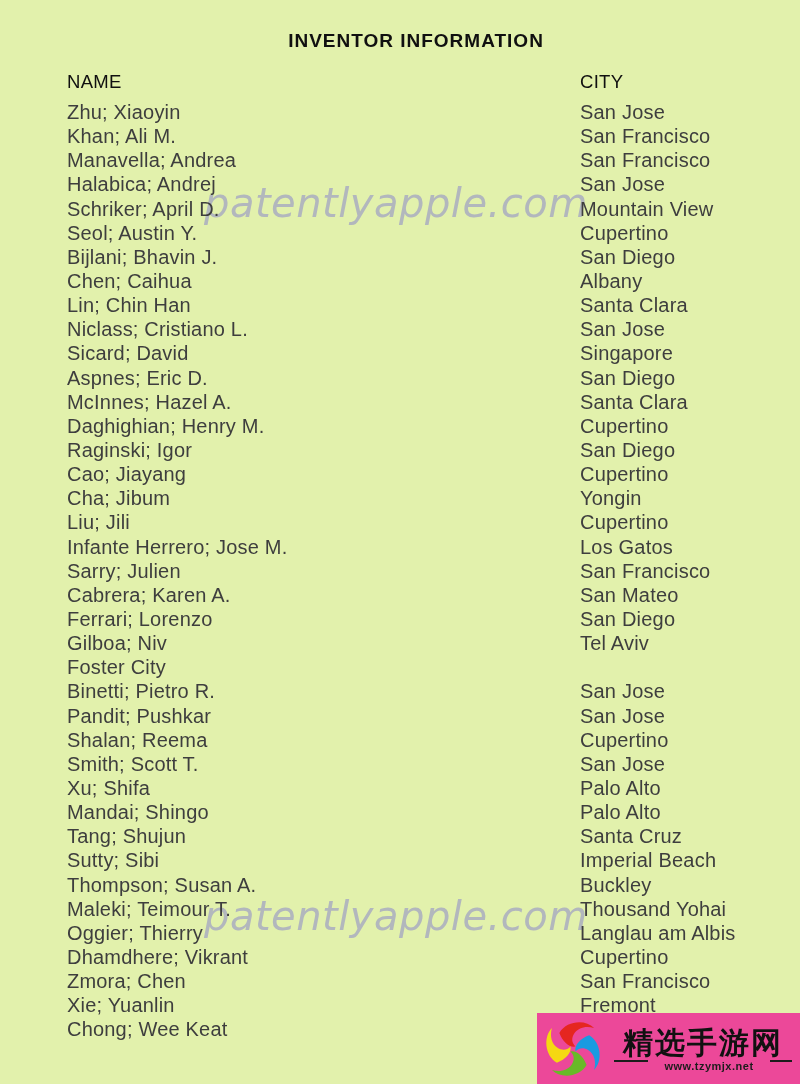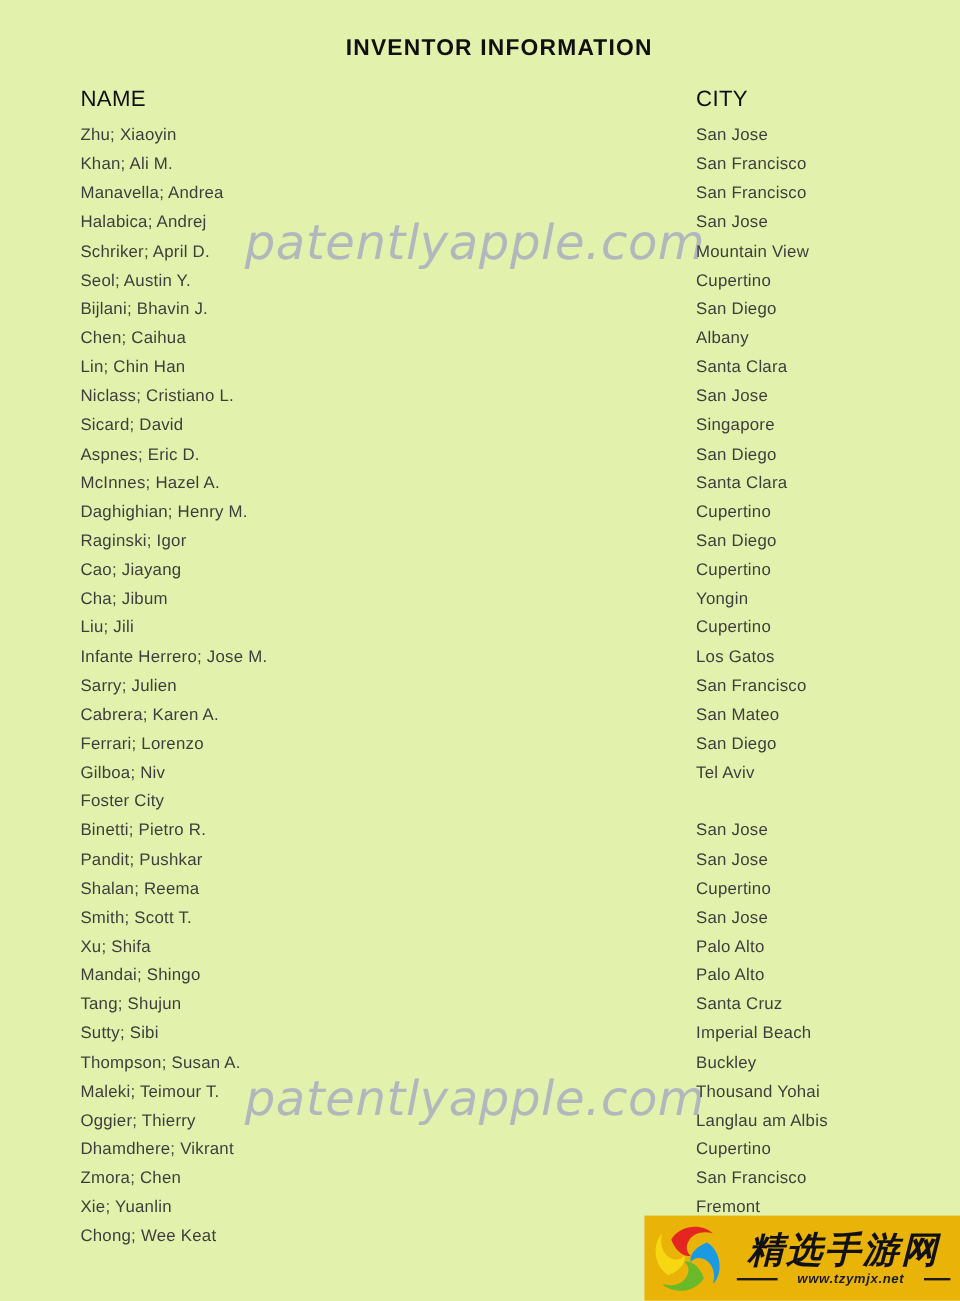--- a/index.html
+++ b/index.html
@@ -36,43 +36,42 @@
   }
   .hdr-row {
     display: grid; grid-template-columns: 513px 220px;
     height: 29px;
     font-size: 18.5px; font-weight: normal; color: #101010;
     letter-spacing: 0.3px;
   }
   .row {
     display: grid; grid-template-columns: 513px 220px;
     height: 24.15px; line-height: 24.15px;
-    font-size: 14px; color: #3e3e3e;
+    font-size: 20px; color: #3e3e3e;
     letter-spacing: 0.2px;
     white-space: nowrap;
   }
   .logo-box {
     position: absolute; left: 537px; top: 1013px;
     width: 263px; height: 71px;
-    background: #eab308;
+    background: #ec4899;
     display: flex; align-items: center;
     z-index: 4;
-    font-style: italic;
   }
   .pinwheel { width: 62px; height: 62px; margin-left: 5px; flex: 0 0 auto; }
   .logo-text {
     display: flex; flex-direction: column; align-items: center;
     margin-left: 2px; flex: 1 1 auto; min-width: 0;
   }
   .site-name {
     font-size: 30px; font-weight: bold; color: #111111;
     letter-spacing: 2px; white-space: nowrap; line-height: 1.1;
   }
   .site-url-row {
-    display: flex; align-items: center; gap: 16px; margin-top: 1px;
+    display: flex; align-items: flex-start; gap: 16px; margin-top: 1px;
   }
   .site-url {
     font-size: 11px; font-weight: bold; color: #1c1c1c;
     letter-spacing: 0.5px; white-space: nowrap;
   }
   .dash { height: 2px; background: #1c1c1c; }
   .dash-l { width: 34px; }
   .dash-r { width: 22px; }
 </style>
 </head>

